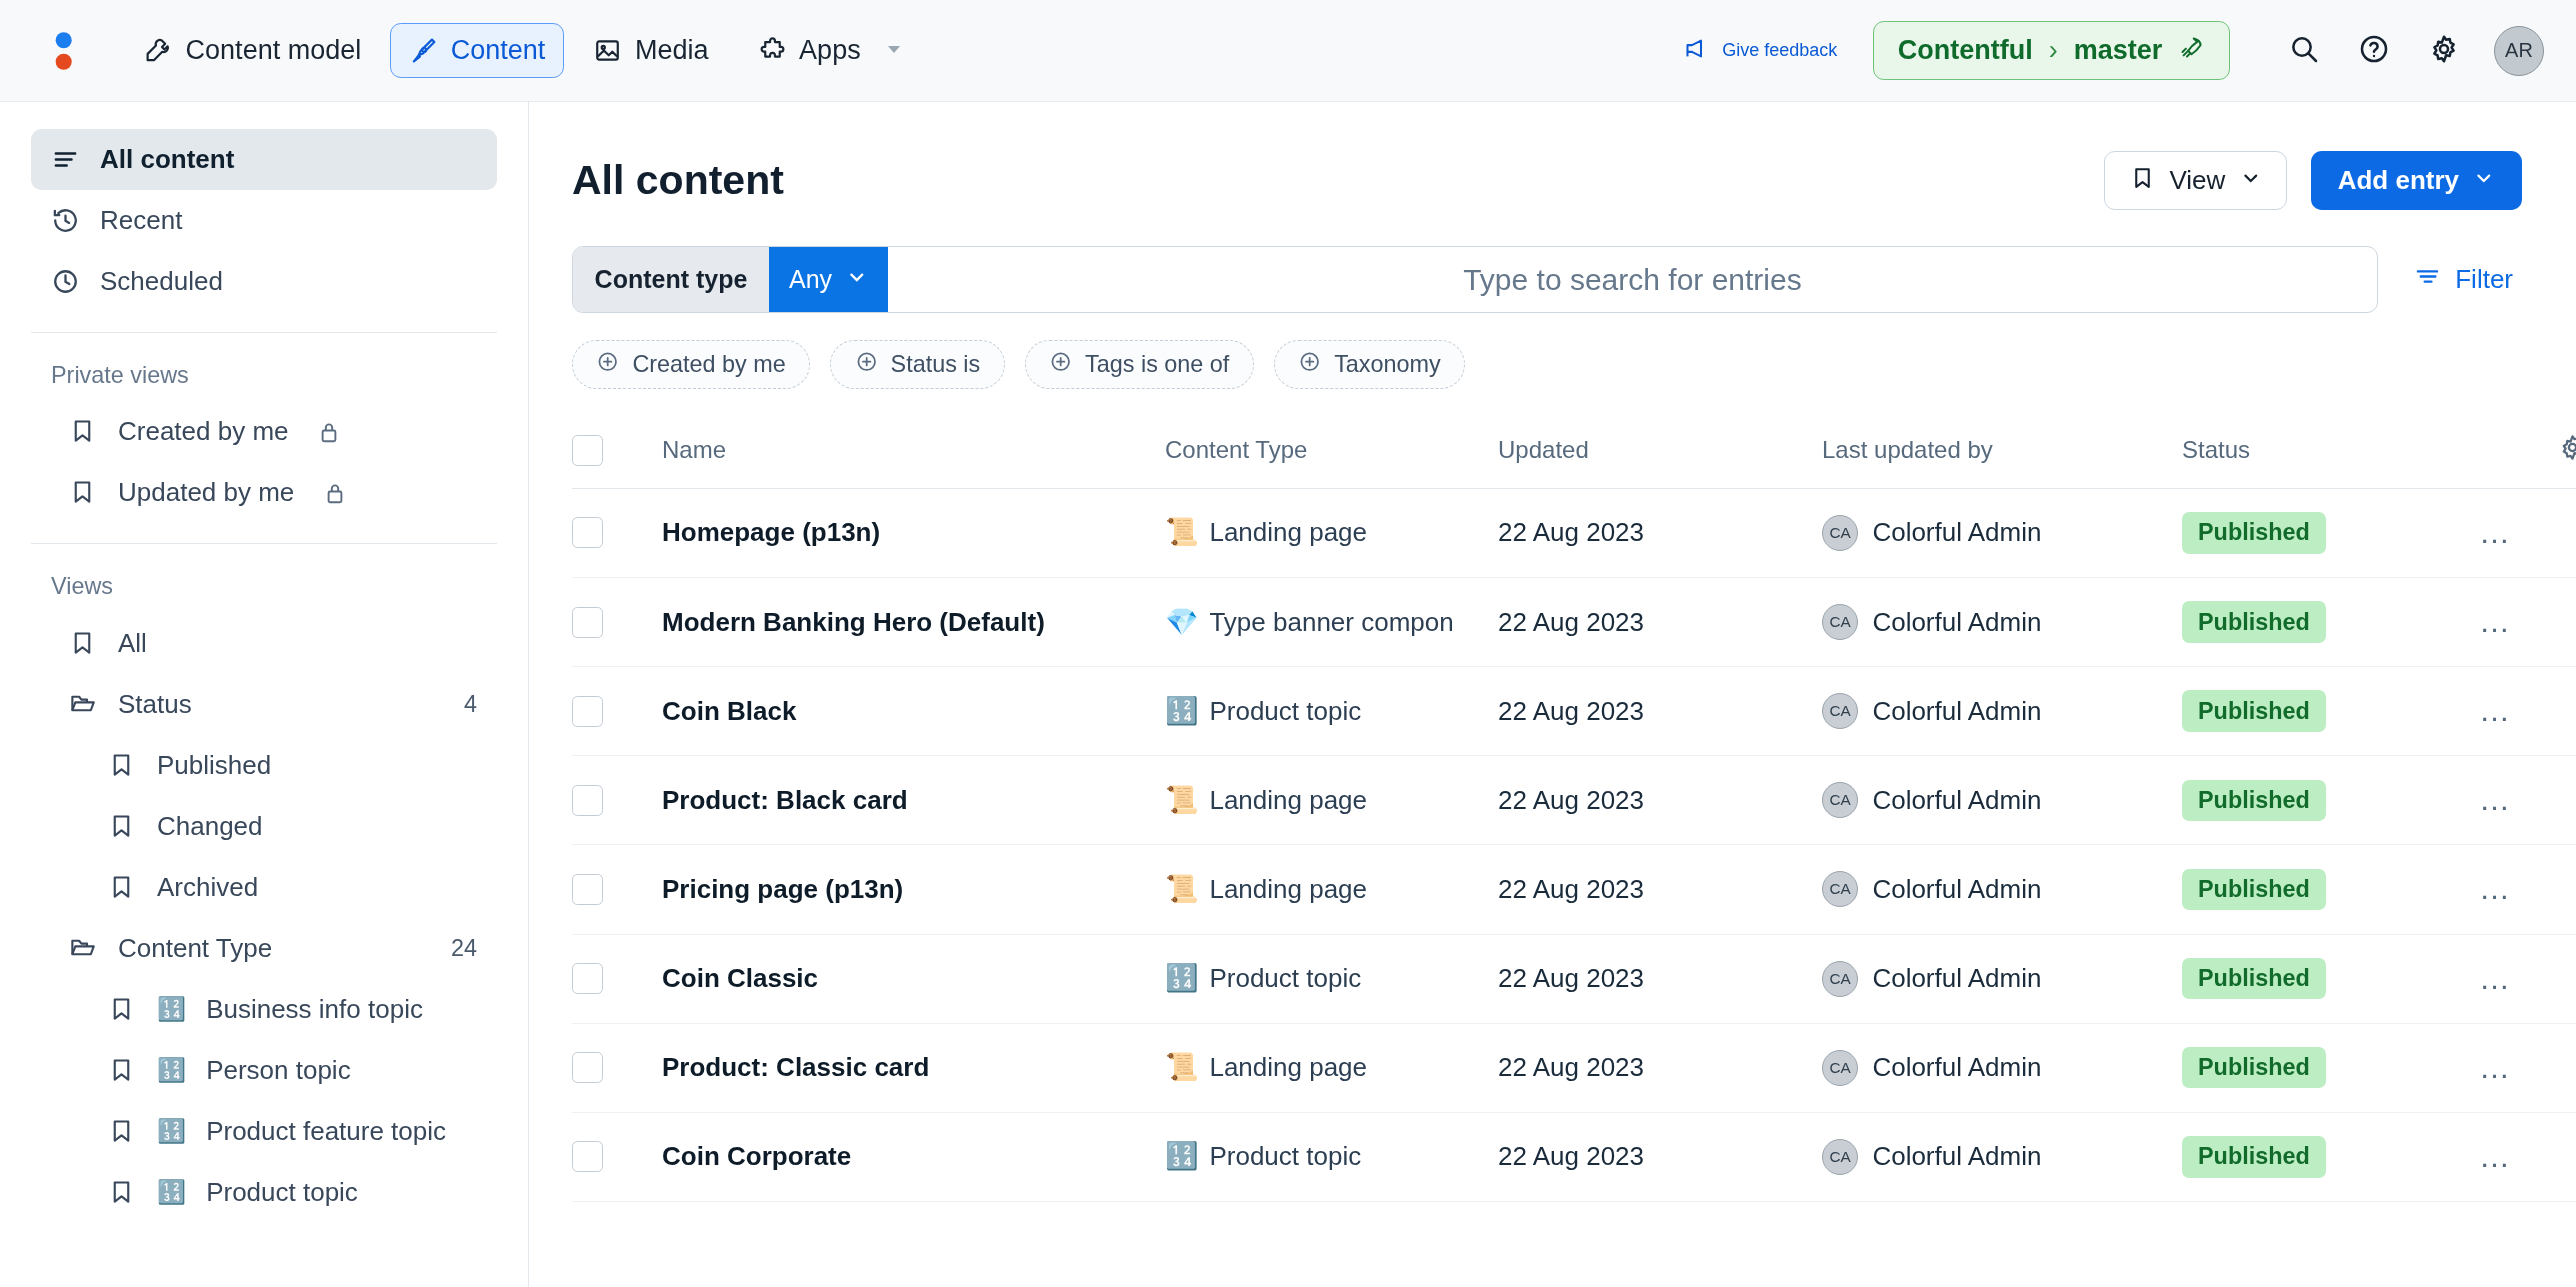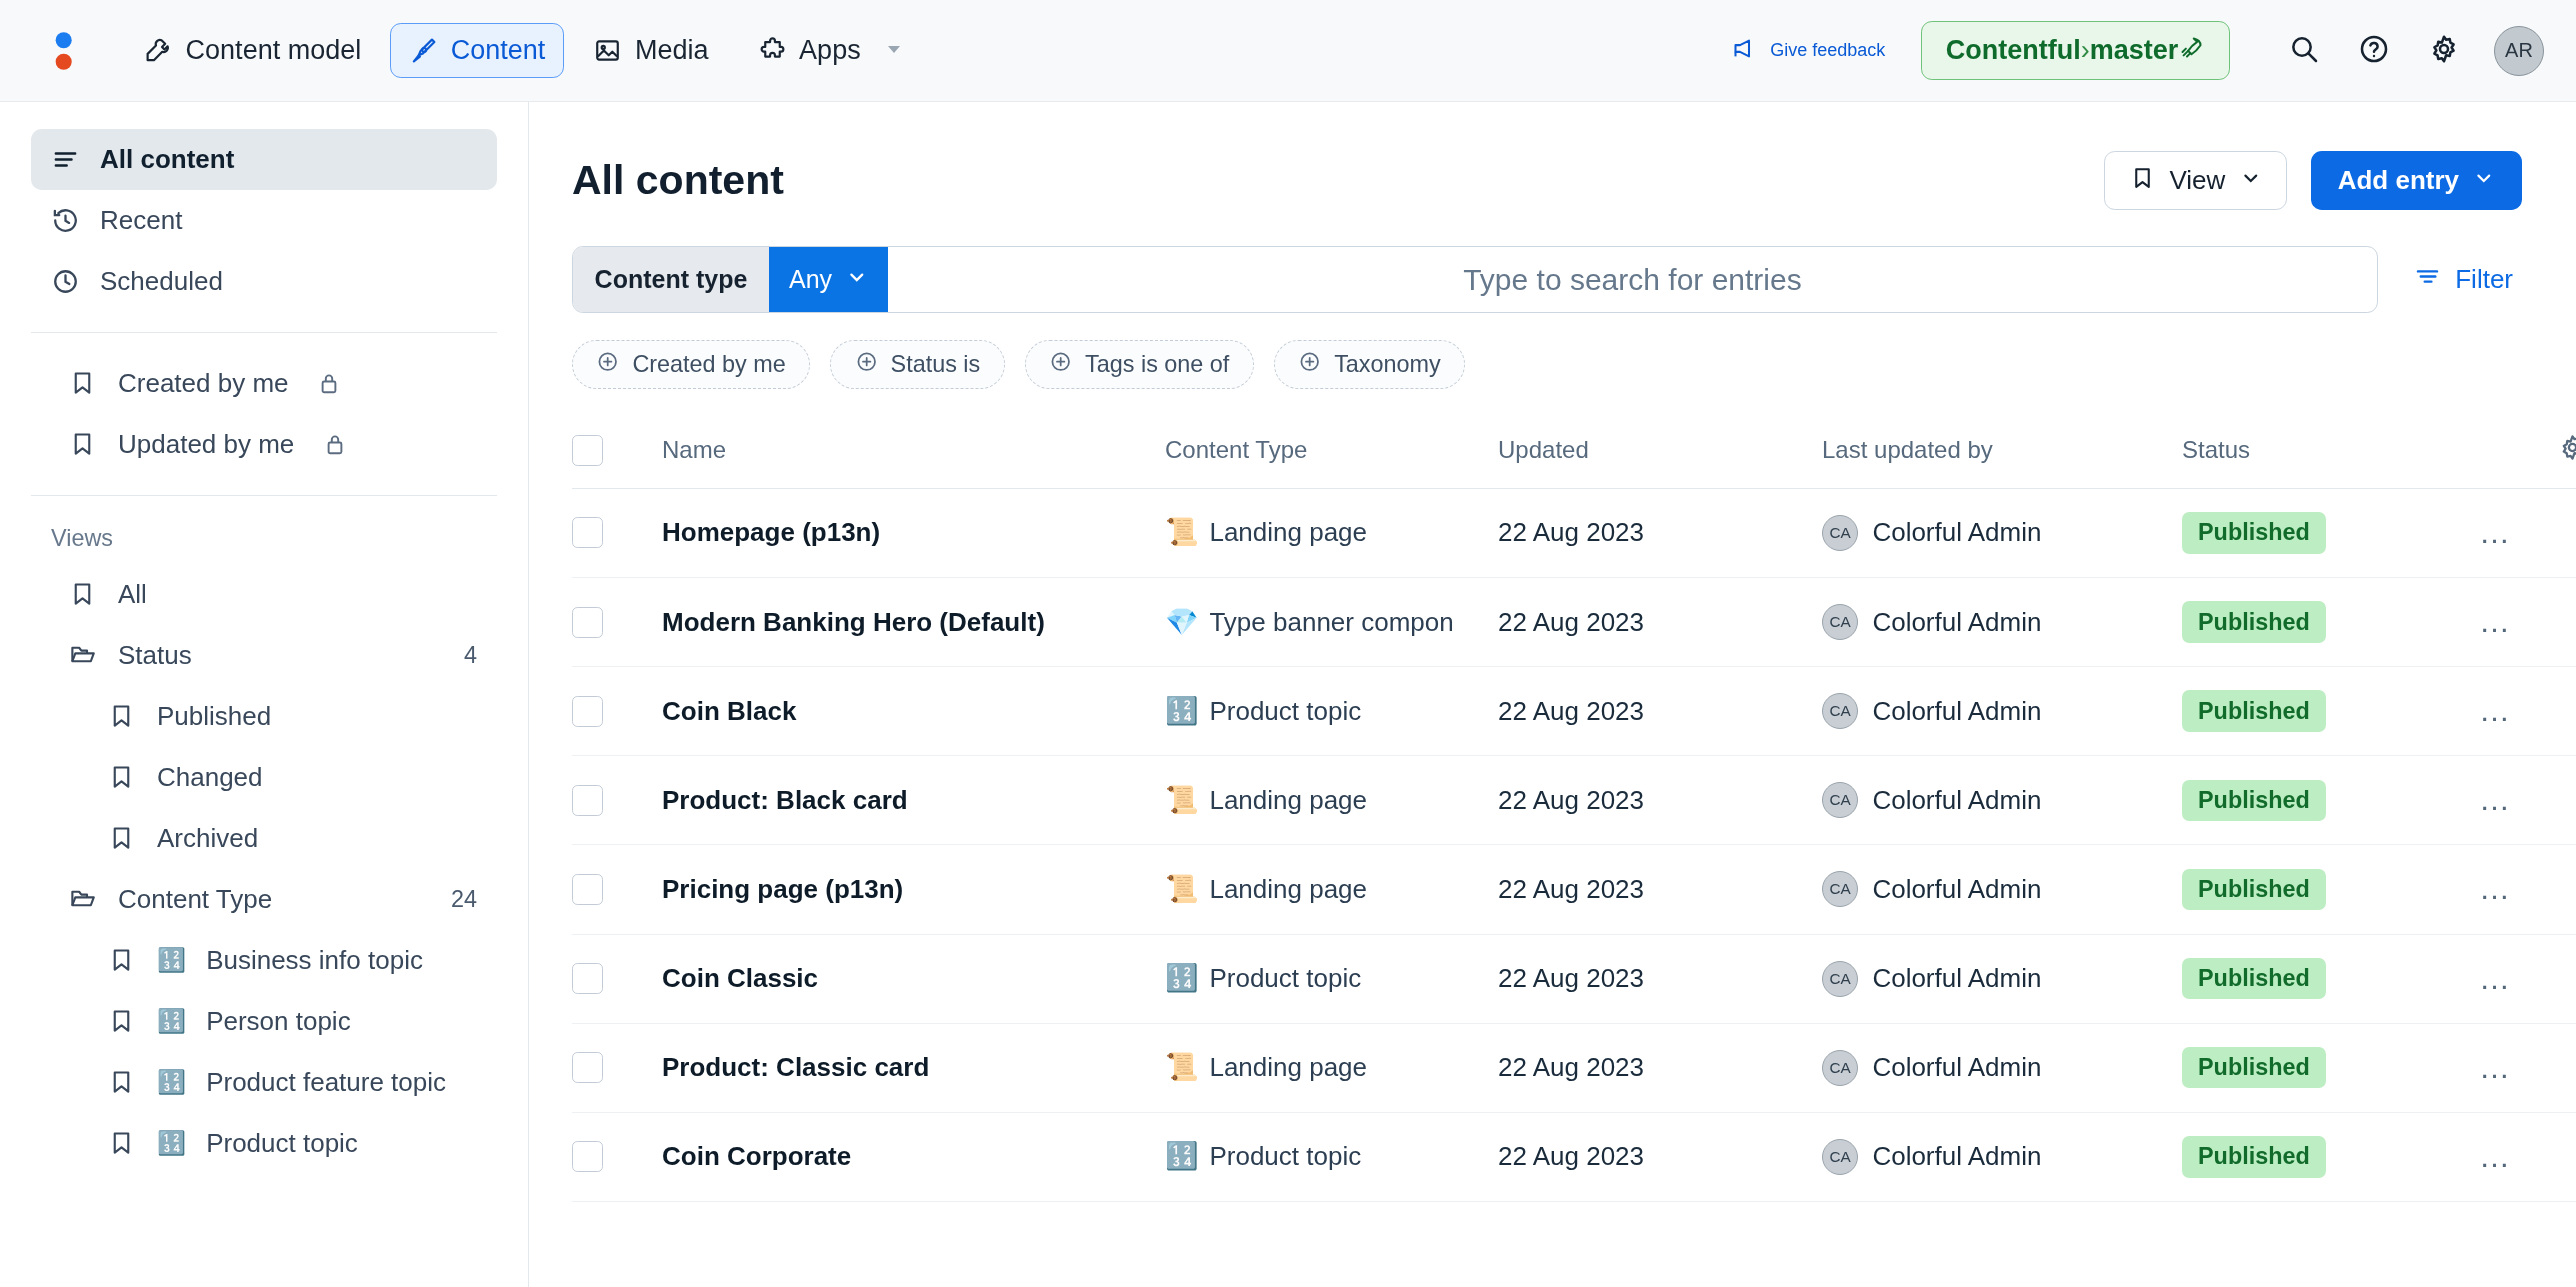--- a/index.html
+++ b/index.html
@@ -39,21 +39,21 @@
   .nav-item .ic { width: 29px; height: 29px; flex: none; display:block; }
   .caret { margin-left: 10.8px; }
   .spacer { flex: 1 1 auto; }
   .right-group { display: flex; align-items: center; gap: 0; }
   .feedback {
     display: flex; align-items: center; gap: 12.6px;
     color: #0a5ad6; font-size: 18px; cursor: pointer;
     margin-right: 36px; white-space: nowrap;
   }
   .branch-pill {
-    display: flex; align-items: center; 
+    display: flex; align-items: center; gap: 16px;
     background: #e8f7e9;
     border: 1.8px solid #6fc27a;
     border-radius: 10.8px;
     padding: 11.7px 23.4px;
     color: #0f6b2b;
     font-size: 27px;
     font-weight: bold;
     white-space: nowrap;
     cursor: pointer;
     margin-right: 31px;
@@ -337,20 +337,21 @@
         <svg viewBox="0 0 24 24" width="29" height="29" fill="none" stroke="#38475a" stroke-width="1.9" stroke-linecap="round">
           <circle cx="12" cy="12" r="8.5"></circle>
             <path d="M12 7v5.2l3.2 1.9"></path>
         </svg>
       </span>
       <span>Scheduled</span>
     </div>
 
     <div class="side-divider"></div>
 
+    <div class="side-label">Private views</div>
 
     <div class="side-item side-sub">
       <span class="sic">
         <svg viewBox="0 0 24 24" width="27" height="27" fill="none" stroke="#38475a" stroke-width="1.9" stroke-linejoin="round">
           <path d="M6 4h12v17l-6-4.6L6 21z"></path>
         </svg>
       </span>
       <span>Created by me</span>
       <span class="lock">
         <svg viewBox="0 0 18 22" width="20" height="23.4" fill="none" stroke="#5c6c80" stroke-width="1.8" stroke-linejoin="round">

